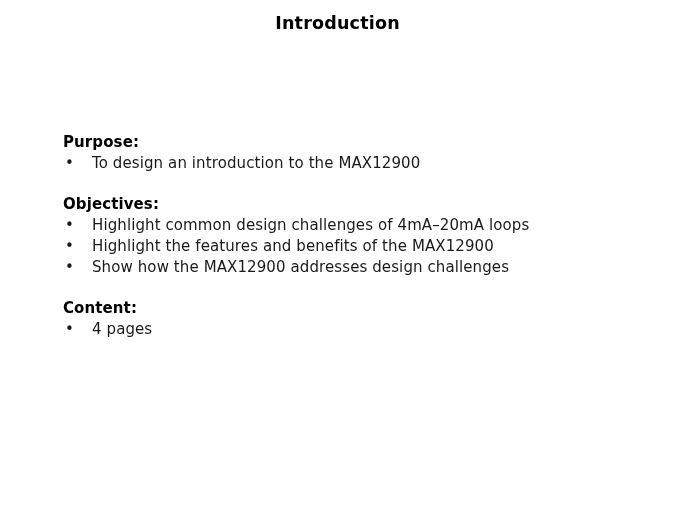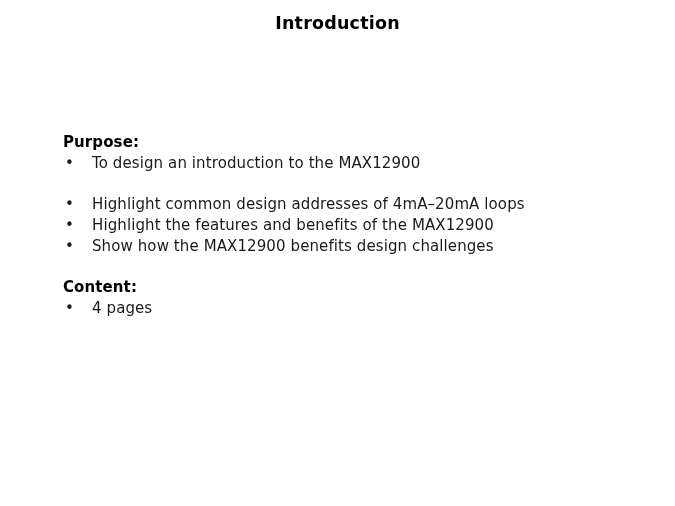--- a/index.html
+++ b/index.html
@@ -73,31 +73,32 @@
 
     <div class="section">
       <div class="section-heading">Purpose:</div>
       <div class="bullet-row">
         <span class="bullet-marker">•</span>
         <span class="bullet-text">To design an introduction to the MAX12900</span>
       </div>
     </div>
 
     <div class="section">
+      <div class="section-heading">Objectives:</div>
       <div class="bullet-row">
         <span class="bullet-marker">•</span>
-        <span class="bullet-text">Highlight common design addresses of 4mA–20mA loops</span>
+        <span class="bullet-text">Highlight common design challenges of 4mA–20mA loops</span>
       </div>
       <div class="bullet-row">
         <span class="bullet-marker">•</span>
         <span class="bullet-text">Highlight the features and benefits of the MAX12900</span>
       </div>
       <div class="bullet-row">
         <span class="bullet-marker">•</span>
-        <span class="bullet-text">Show how the MAX12900 benefits design challenges</span>
+        <span class="bullet-text">Show how the MAX12900 addresses design challenges</span>
       </div>
     </div>
 
     <div class="section">
       <div class="section-heading">Content:</div>
       <div class="bullet-row">
         <span class="bullet-marker">•</span>
         <span class="bullet-text">4 pages</span>
       </div>
     </div>

